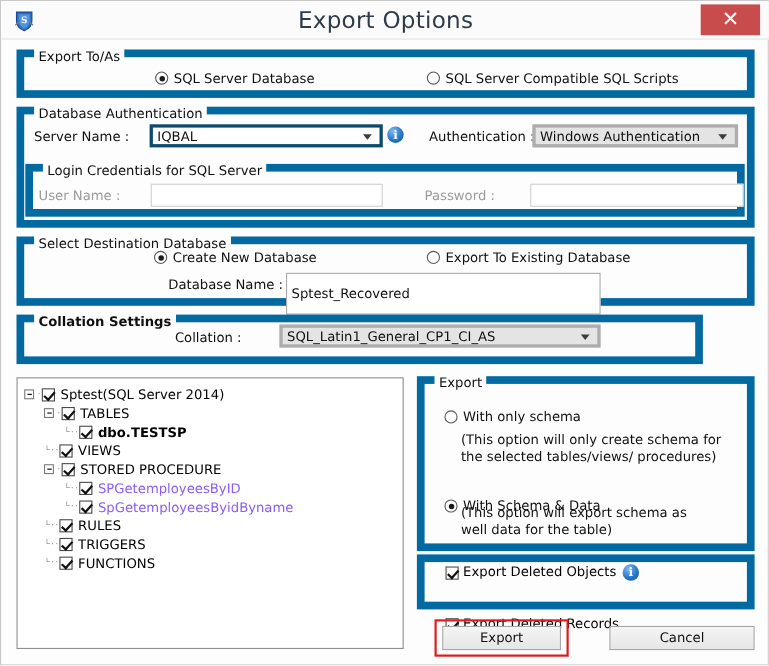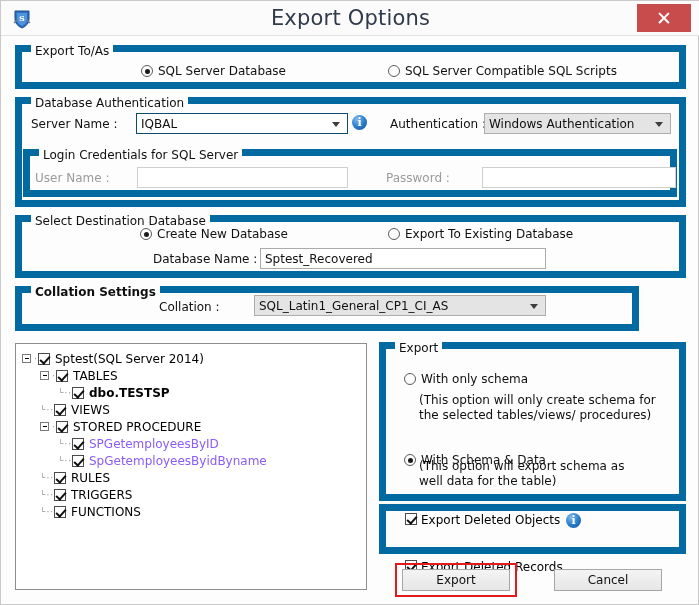--- a/index.html
+++ b/index.html
@@ -110,21 +110,21 @@
     width: 5px; height: 5px;
     border-radius: 50%;
     background: #1a1a1a;
   }
   .radio-label { font-size: 12px; color: #101010; }
 
   
   .cb-row {
     position: absolute;
     display: flex;
-    align-items: flex-start;
+    align-items: flex-end;
     cursor: pointer;
     white-space: nowrap;
   }
   .cbox {
     width: 12px; height: 12px;
     border: 1px solid #4a4a4a;
     background: #ffffff;
     box-sizing: border-box;
     margin-right: 4px;
     flex: 0 0 auto;
@@ -154,21 +154,21 @@
     align-items: center;
   }
   .textbox.disabled {
     background: #ffffff;
     border-color: #cfcfcf;
     color: #9b9b9b;
   }
   .combo {
     position: absolute;
     box-sizing: border-box;
-    border: 1px solid #0c4a6e;
+    border: 3px solid #0c4a6e;
     font-size: 12px;
     color: #101010;
     display: flex;
     align-items: center;
     padding: 0 4px;
     cursor: pointer;
   }
   .combo.white { background: #ffffff; }
   .combo.grey  { background: #e4e4e4; border-color: #adadad; }
   .combo .arrow {
@@ -335,21 +335,21 @@
   </div>
   <div class="radio-row" style="left:139px; top:226px;">
     <span class="radio checked"></span>
     <span class="radio-label">Create New Database</span>
   </div>
   <div class="radio-row" style="left:387px; top:226px;">
     <span class="radio"></span>
     <span class="radio-label">Export To Existing Database</span>
   </div>
   <div class="lbl" style="left:152px; top:251px;">Database Name :</div>
-  <div class="textbox" style="left:259px; top:247px; width:286px; height:21px;">Sptest_Recovered</div>
+  <div class="textbox" style="left:259px; top:247px; width:286px; height:38px;">Sptest_Recovered</div>
 
   <div class="groupbox" style="left:14px; top:285px; width:624px; height:45px;font-weight:bold;">
     <div class="group-title">Collation Settings</div>
   </div>
   <div class="lbl" style="left:158px; top:299px;">Collation :</div>
   <div class="combo grey" style="left:253px; top:294px; width:292px; height:21px;">
     <span>SQL_Latin1_General_CP1_CI_AS</span>
     <span class="arrow"></span>
   </div>
 
@@ -434,15 +434,15 @@
     <span>Export Deleted Objects</span>
   </div>
   <div class="info-icon" style="left:565px; top:512px;">i</div>
   <div class="cb-row" style="left:404px; top:535px;margin-top:24px;">
     <span class="cbox checked"></span>
     <span>Export Deleted Records</span>
   </div>
 
   <div id="export-highlight"></div>
   <div class="btn" style="left:401px; top:568px; width:108px; height:22px;">Export</div>
-  <div class="btn" style="left:553px; top:568px; width:108px; height:22px;">Cancel</div>
+  <div class="btn" style="left:553px; top:568px; width:132px; height:22px;">Cancel</div>
 
 </div>
 
 </body></html>

